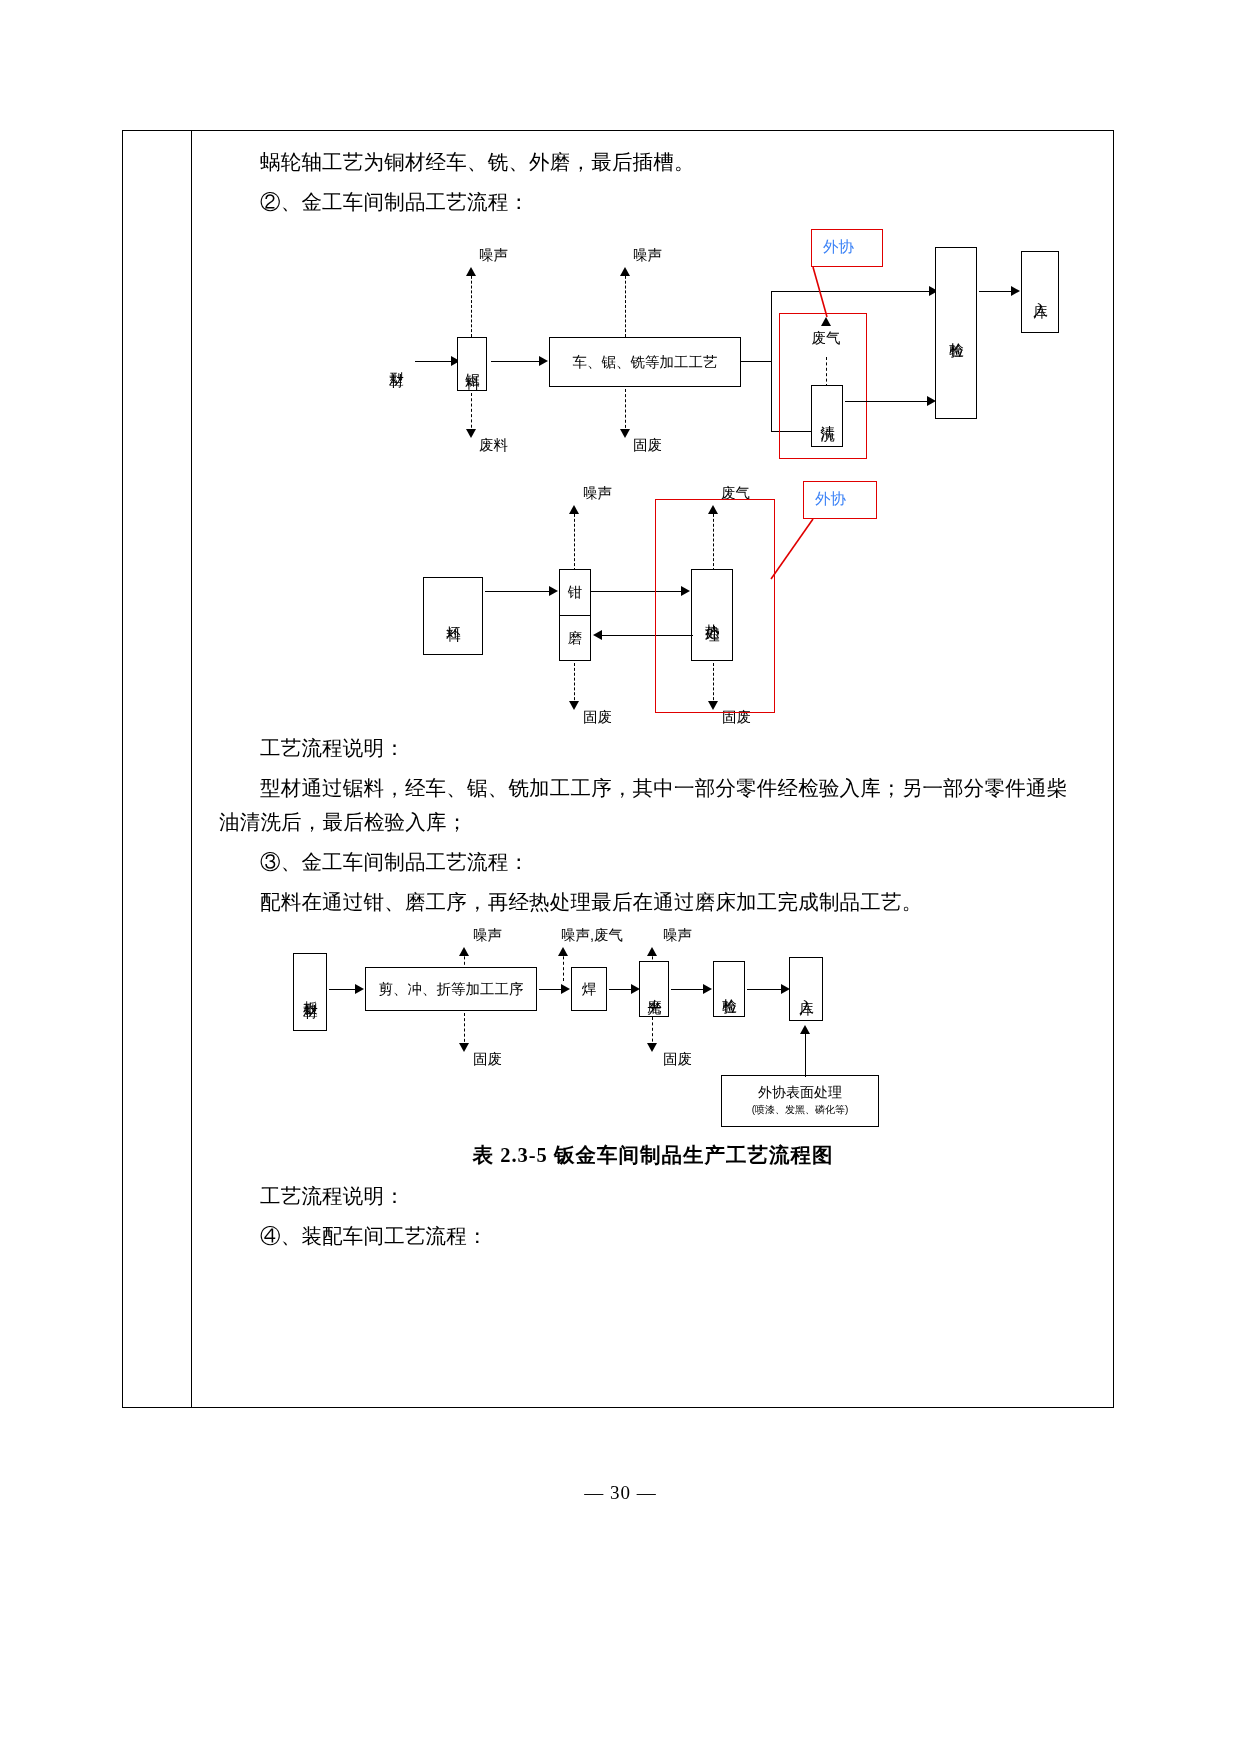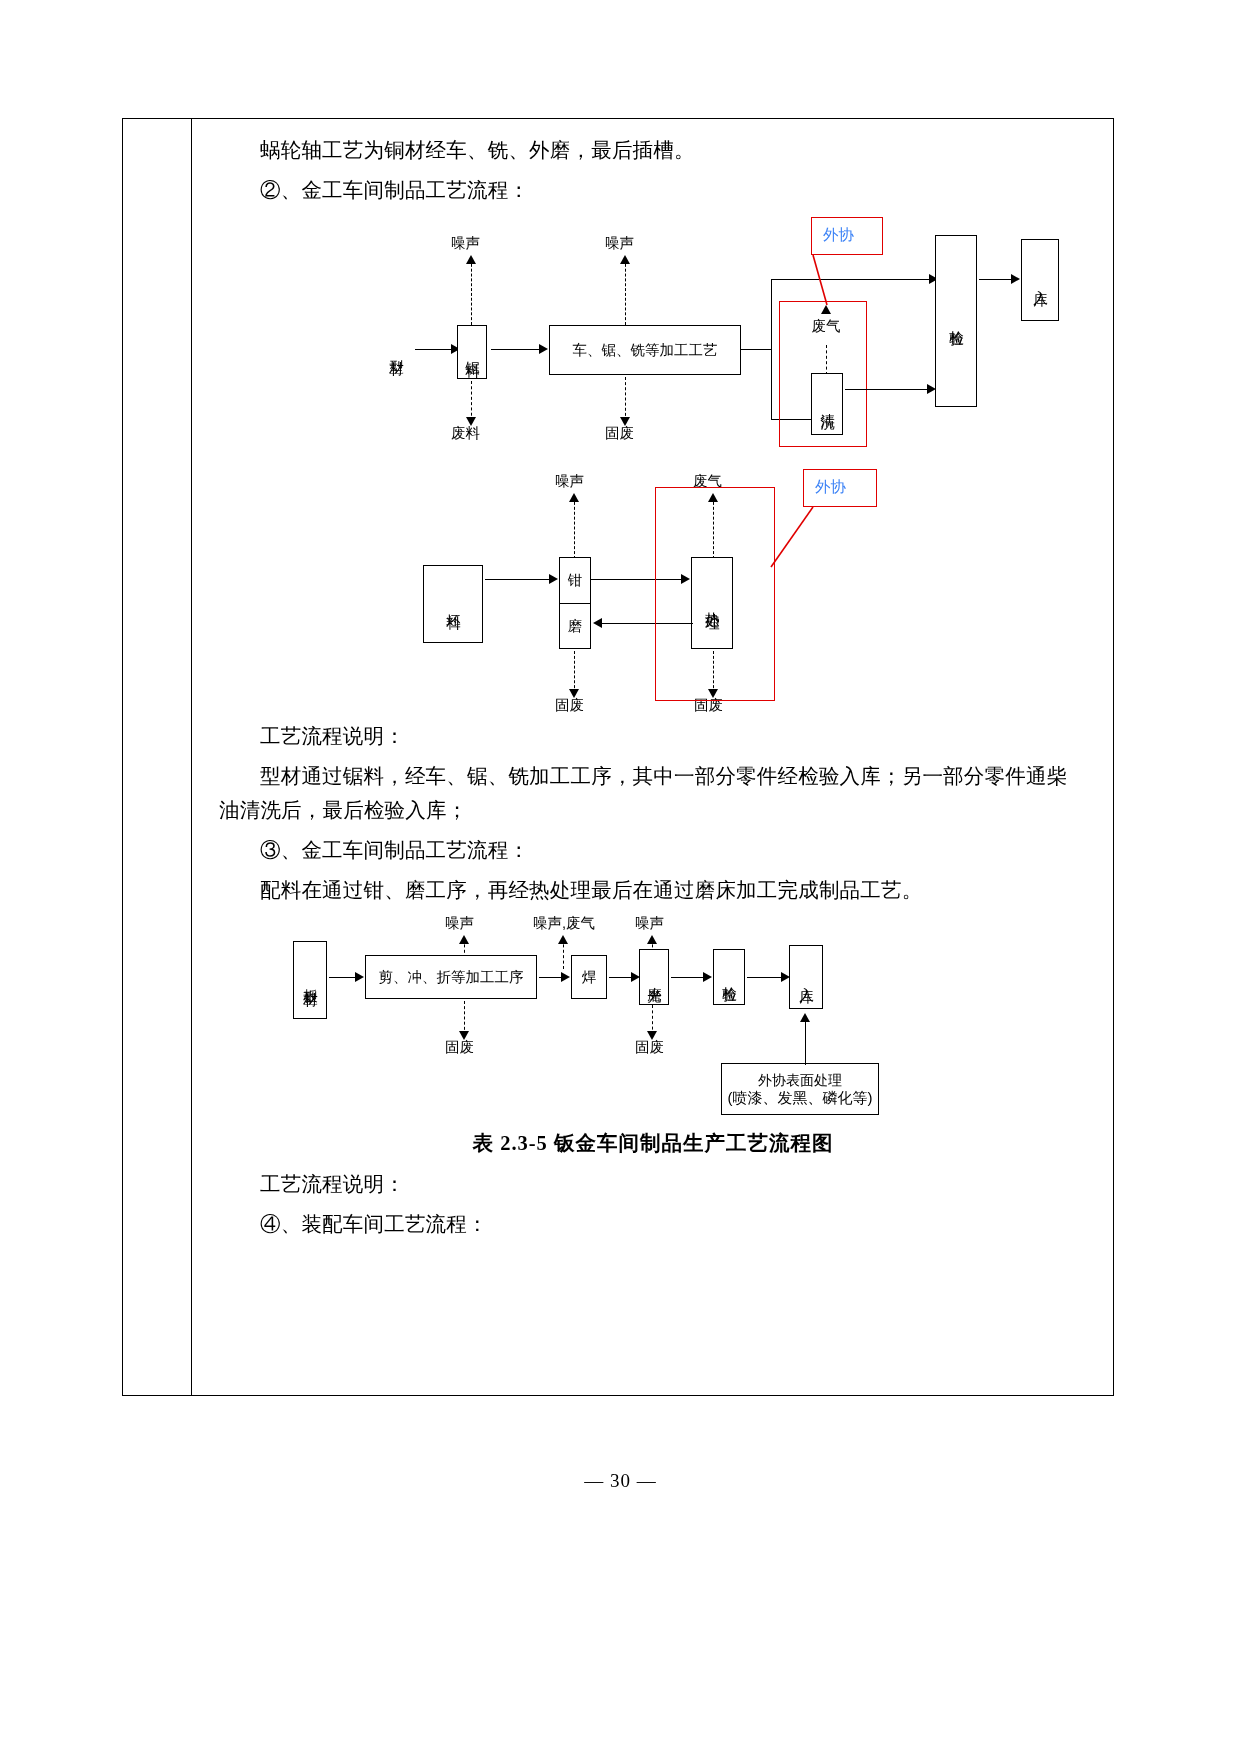--- a/index.html
+++ b/index.html
@@ -9,21 +9,21 @@
   }
   body {
     width: 1241px;
     height: 1754px;
     font-family: "Liberation Serif", serif;
     color: #000;
     position: relative;
   }
   .page {
     position: absolute;
-    left: 0; top: 0;
+    left: 0; top: 12px;
     width: 1241px;
     height: 1660px;
   }
   
   .frame {
     position: absolute;
     left: 122px;
     top: 118px;
     width: 992px;
     height: 1278px;
@@ -84,20 +84,21 @@
     writing-mode: vertical-rl;
     text-orientation: upright;
     letter-spacing: 2px;
   }
   .lbl {
     position: absolute;
     font-size: 14.5px;
     font-family: "Liberation Sans", sans-serif;
     white-space: nowrap;
     line-height: 16px;
+    margin-left: 28px;
   }
   .redlbl {
     position: absolute;
     color: #3b82f6;
     font-size: 15.5px;
     font-family: "Liberation Sans", sans-serif;
     white-space: nowrap;
   }
   .redbox {
     position: absolute;
@@ -302,21 +303,21 @@
 
         <div class="box vert" style="left:480px;top:36px;width:32px;height:56px;">检验</div>
 
         <div class="hline" style="left:514px;top:64px;width:36px;"></div>
         <div class="arrow-right" style="left:548px;top:59px;"></div>
 
         <div class="box vert" style="left:556px;top:32px;width:34px;height:64px;">入库</div>
 
         <div class="box" style="left:488px;top:150px;width:158px;height:52px;flex-direction:column;">
           <span style="font-size:14px;">外协表面处理</span>
-          <span class="small" style="font-size:15px;">(喷漆、发黑、磷化等)</span>
+          <span class="small" style="font-size:10px;">(喷漆、发黑、磷化等)</span>
         </div>
         <div class="vline" style="left:572px;top:106px;height:46px;"></div>
         <div class="arrow-up" style="left:567px;top:100px;"></div>
       </div>
 
       <p class="cap">表 2.3-5    钣金车间制品生产工艺流程图</p>
 
       <p class="para">工艺流程说明：</p>
       <p class="para">④、装配车间工艺流程：</p>
 

